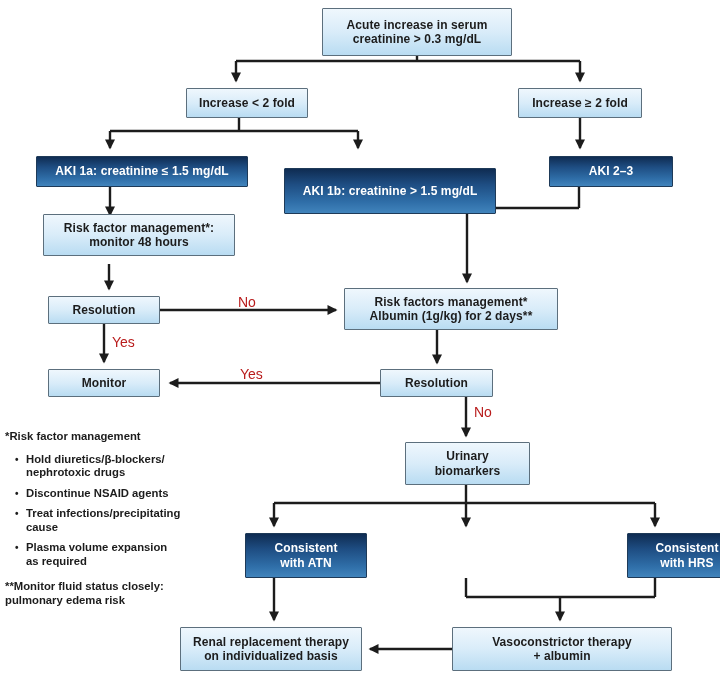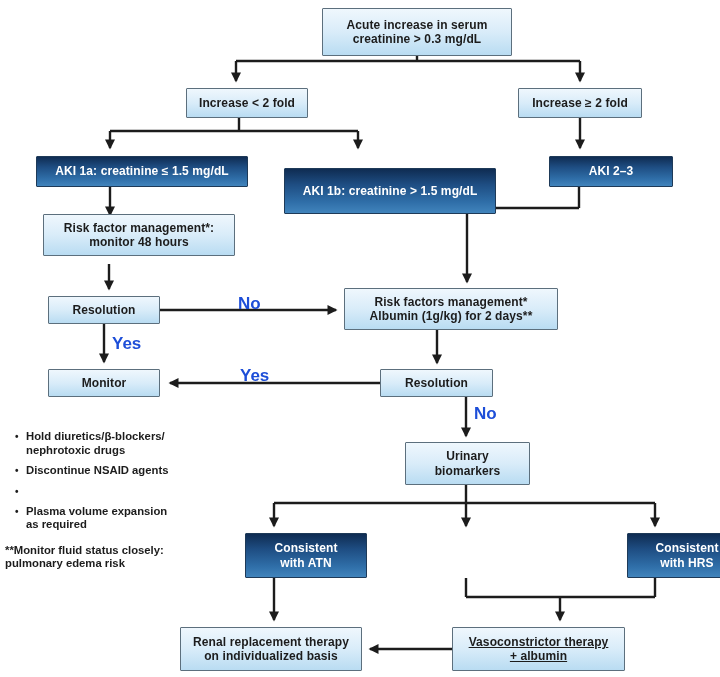--- a/index.html
+++ b/index.html
@@ -15,21 +15,21 @@
   }
   .light{
     background:linear-gradient(180deg,#eff7fd 0%,#d9ecf9 50%,#b9dcf2 100%);
     border:1.6px solid #5c6f7d;color:#1c1c1c;
   }
   .dark{
     background:linear-gradient(180deg,#0f2c52 0%,#1e4d82 35%,#2f6ea8 75%,#4184bc 100%);
     border:1.6px solid #1e3a58;color:#ffffff;margin-left:32px;
   }
   .edge-label{
-    position:absolute;font-weight:bold;font-size:17px;color:#1d4ed8;line-height:1;
+    position:absolute;font-weight:normal;font-size:14px;color:#b91c1c;line-height:1;
   }
   #footnotes{
     position:absolute;left:5px;top:430px;width:205px;color:#1c1c1c;
     font-weight:bold;font-size:11.3px;line-height:1.2;
   }
   #footnotes .fn-title{margin:0 0 9px 0;}
   .fn-item{display:flex;margin:0 0 7px 10px;}
   .fn-item .bullet{width:11px;flex:0 0 11px;font-size:10px;padding-top:1px;}
   .fn-item .fn-text{white-space:pre-line;}
   .fn-note{margin-top:12px;white-space:pre-line;}
@@ -106,44 +106,47 @@
   <div class="node dark" style="left:213px;top:533px;width:122px;height:45px;">Consistent
 with ATN</div>
 
 
   <div class="node dark" style="left:595px;top:533px;width:120px;height:45px;">Consistent
 with HRS</div>
 
   <div class="node light" style="left:180px;top:627px;width:182px;height:44px;">Renal replacement therapy
 on individualized basis</div>
 
-  <div class="node light" style="left:452px;top:627px;width:173px;height:44px;text-decoration:underline;">Vasoconstrictor therapy
+  <div class="node light" style="left:452px;top:627px;width:220px;height:44px;">Vasoconstrictor therapy
 + albumin</div>
 
   <div class="edge-label" style="left:238px;top:295px;">No</div>
 
   <div class="edge-label" style="left:112px;top:335px;">Yes</div>
 
   <div class="edge-label" style="left:240px;top:367px;">Yes</div>
 
   <div class="edge-label" style="left:474px;top:405px;">No</div>
 
   <div id="footnotes">
+    <p class="fn-title">*Risk factor management</p>
 
     <div class="fn-item">
       <span class="bullet">•</span>
       <span class="fn-text">Hold diuretics/β-blockers/
 nephrotoxic drugs</span>
     </div>
     <div class="fn-item">
       <span class="bullet">•</span>
       <span class="fn-text">Discontinue NSAID agents</span>
     </div>
     <div class="fn-item">
       <span class="bullet">•</span>
+      <span class="fn-text">Treat infections/precipitating
+cause</span>
     </div>
     <div class="fn-item">
       <span class="bullet">•</span>
       <span class="fn-text">Plasma volume expansion
 as required</span>
     </div>
 
     <div class="fn-note">**Monitor fluid status closely:
 pulmonary edema risk</div>
   </div>

